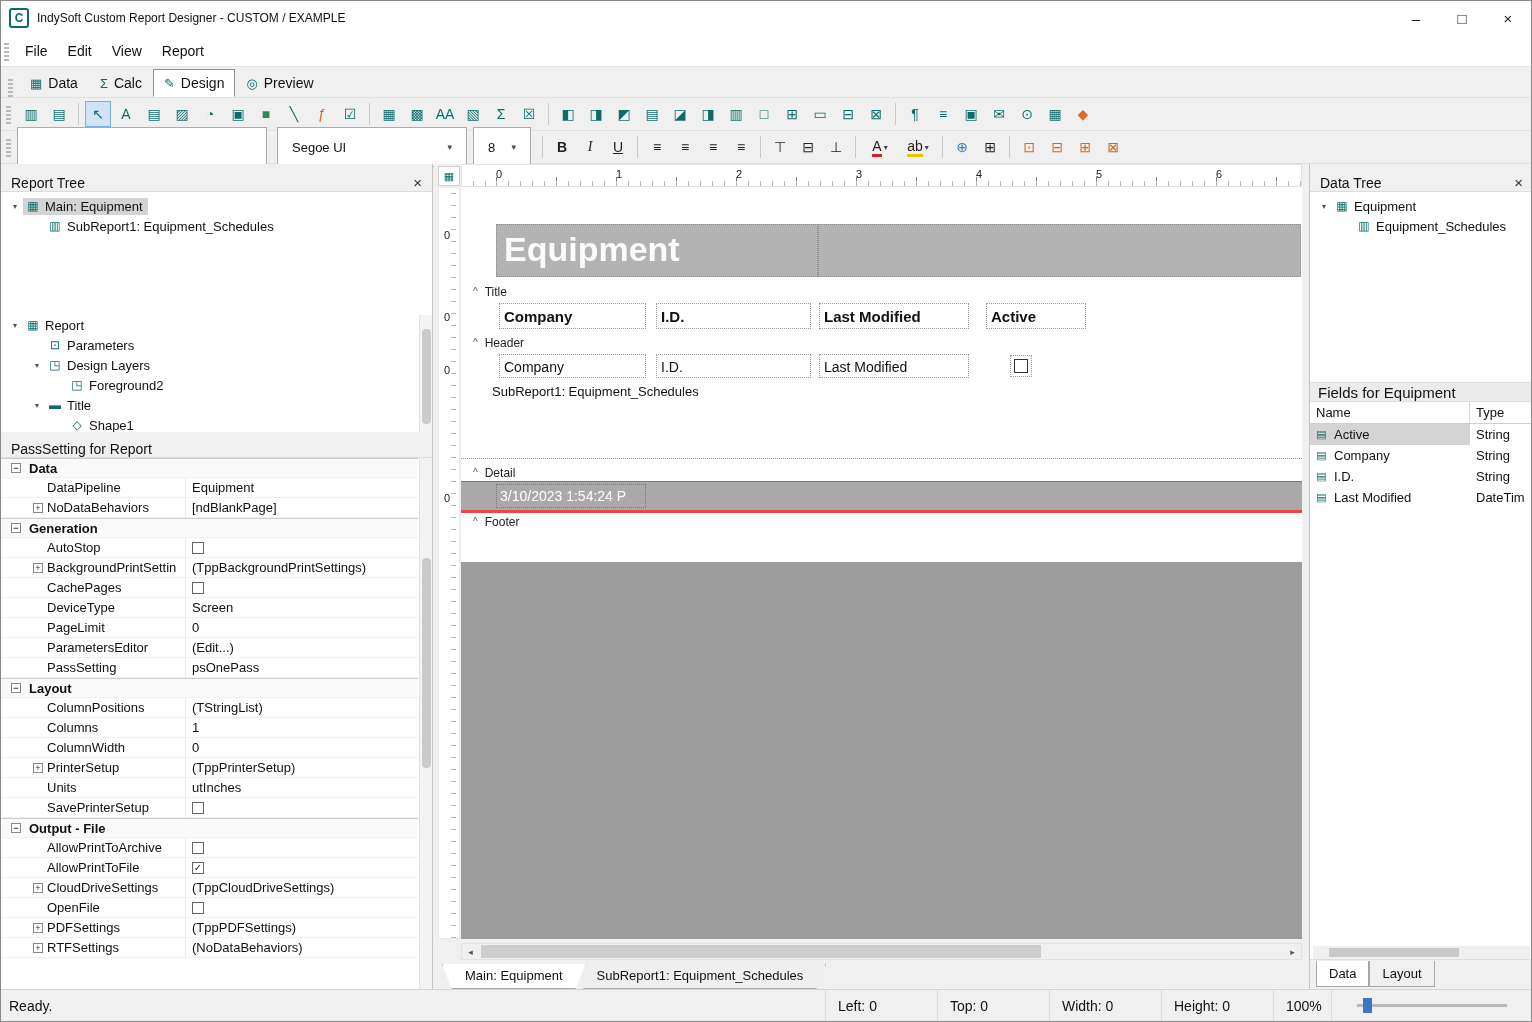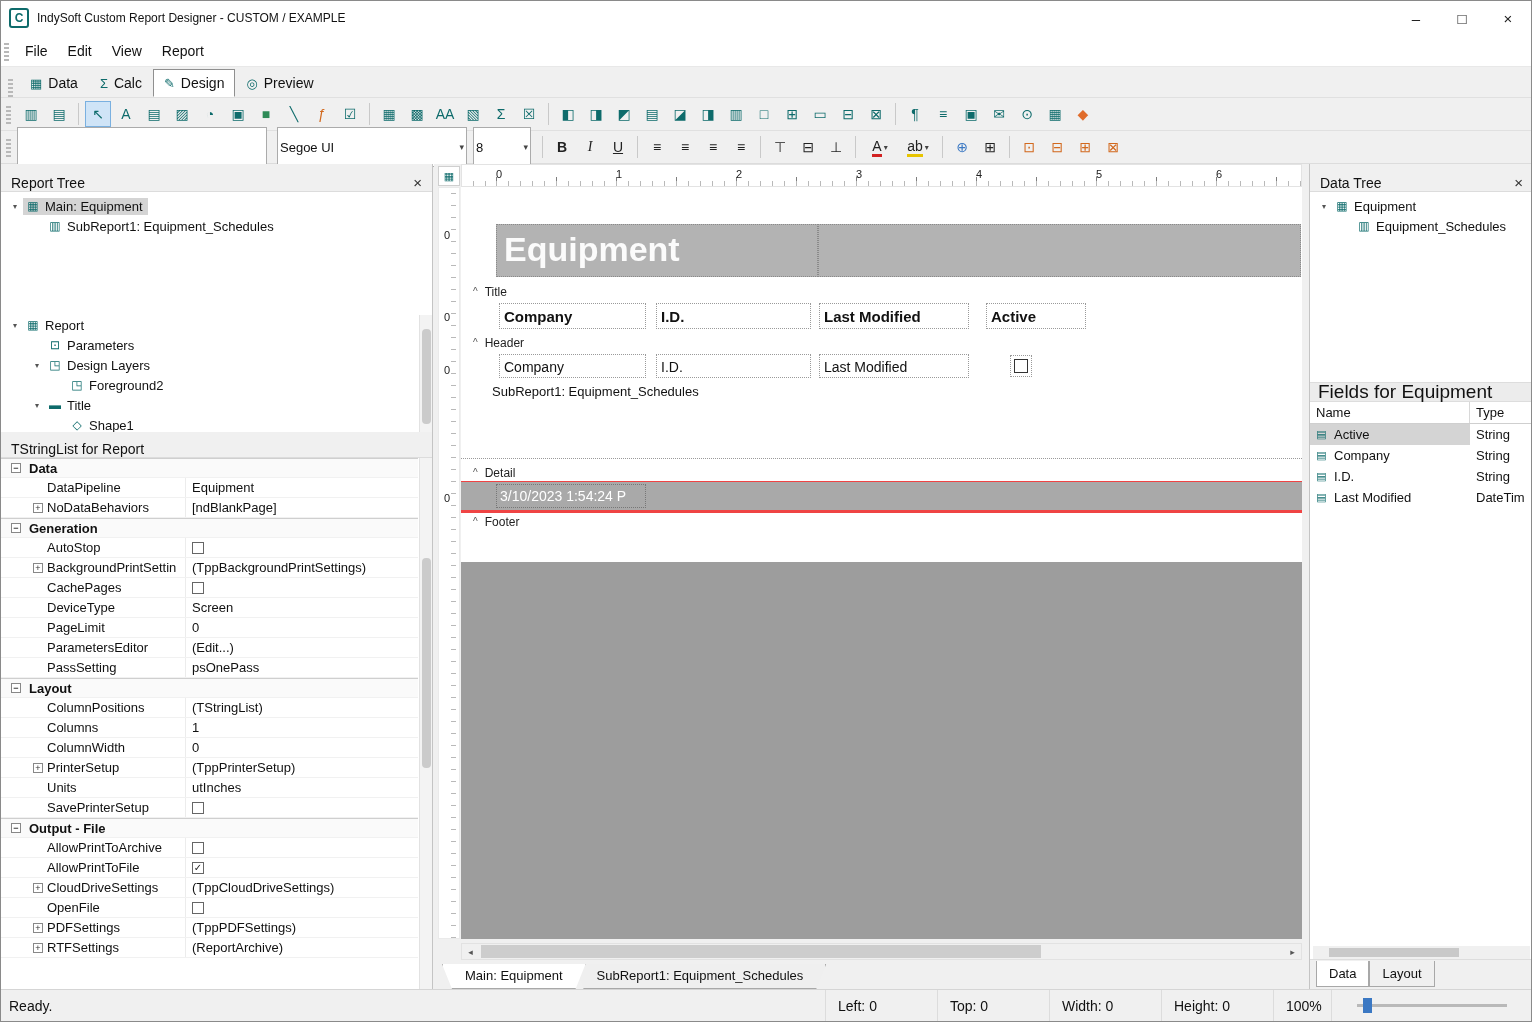--- a/index.html
+++ b/index.html
@@ -26,21 +26,21 @@
   .t1{height:33px;border-top:1px solid #e0e0e0}
   .t2{height:34px;border-top:1px solid #e0e0e0;border-bottom:1px solid #dcdcdc}
   .grip{width:5px;height:20px;margin:0 6px 0 3px;background:repeating-linear-gradient(0deg,#b9b9b9 0 2px,transparent 2px 4px)}
   .tbtn{width:26px;height:26px;display:flex;align-items:center;justify-content:center;font-size:14px;
     color:var(--icon_teal,#0e6b6b);border:1px solid transparent;margin:0 1px;cursor:default}
   .tbtn.active{background:var(--tool_active,#cfe4f7);border-color:#7ab0e0}
   .tbtn.fmt{color:#222}
   .tbtn.wide{width:36px}
   .tbtn .dd{font-size:8px;color:#444;margin-left:2px}
   .sep{width:1px;height:22px;background:#c9c9c9;margin:0 5px;flex:none}
-  .combo{height:40px;background:#fff;border:1px solid #ababab;display:flex;align-items:center;font-size:13px;padding:0 2px;margin-right:6px}
+  .combo{height:40px;background:#fff;border:1px solid #ababab;display:flex;align-items:center;font-size:13px;padding:0 14px;margin-right:6px}
   .combo .arrow{margin-left:auto;font-size:9px;color:#444;padding-left:6px}
   #obj-combo{width:250px;margin-right:10px}
   #font-combo{width:190px}
   #size-combo{width:58px}
 
   
   .main{position:absolute;top:163px;left:0;right:0;bottom:32px}
   .leftcol{position:absolute;left:0;top:0;width:432px;height:100%;background:#fff;border-right:1px solid #c4c4c4}
   .centercol{position:absolute;left:433px;top:0;width:875px;height:100%;background:#f0f0f0;overflow:hidden}
   .rightcol{position:absolute;left:1308px;top:0;width:224px;height:100%;background:#fff;border-left:1px solid #c4c4c4;display:flex;flex-direction:column}
@@ -115,21 +115,21 @@
   .strack{flex:1;position:relative;height:15px}
   .sthumb{position:absolute;left:2px;top:1px;width:560px;height:13px;background:#cdcdcd}
   #doctabs{position:absolute;left:8px;top:800px;display:flex;height:25px}
   .dtab{padding:4px 22px;font-size:13px;background:#efefef;border:1px solid #a8a8a8;border-top:none;margin-right:-12px;
     clip-path:polygon(0 0,100% 0,calc(100% - 10px) 100%,10px 100%);white-space:nowrap}
   .dtab.active{background:#fff;z-index:2}
 
   
   #dtree-items{margin-top:4px}
   .dtree-area{height:190px;flex:none;position:relative}
-  .ftitle{height:20px;background:#ececec;font-size:19px;display:flex;align-items:center;padding-left:8px;
+  .ftitle{height:20px;background:#ececec;font-size:15px;display:flex;align-items:center;padding-left:8px;
     border-top:1px solid #ddd;border-bottom:1px solid #ddd;flex:none}
   .fcols{display:flex;height:22px;align-items:center;border-bottom:1px solid #cfcfcf;font-size:13px;flex:none}
   .fcol{padding-left:6px}
   .fcol.c0{width:160px;border-right:1px solid #d8d8d8;height:100%;display:flex;align-items:center}
   .frow{height:21px;display:flex;align-items:center;font-size:13px;flex:none}
   .fname{width:160px;display:flex;align-items:center;gap:5px;padding-left:4px;height:100%;overflow:hidden;white-space:nowrap}
   .frow.sel .fname{background:var(--selection,#d4d4d4)}
   .ficn{width:15px;text-align:center;font-size:11px;color:var(--icon_teal,#0e6b6b)}
   .ftype{flex:1;padding-left:6px;overflow:hidden;white-space:nowrap}
   .rspacer{flex:1}
@@ -389,21 +389,21 @@
                 <span class="lbl">Shape1</span>
               </span>
             </div>
           </div>
         <div class="vscroll" id="rtree-scroll">
           <div class="vthumb" style="top:14px;height:95px"></div>
         </div>
       </div>
       <div class="props">
         <div class="panel-h">
-          <span>TStringList for Report</span>
+          <span>PassSetting for Report</span>
         </div>
         <div id="pgrid">
             <div class="prow section">
               <span class="pgut">
                 <span class="pexp">−</span>
               </span>
               <span class="sname">Data</span>
             </div>
             <div class="prow">
               <span class="pgut"></span>
@@ -608,21 +608,21 @@
                 <span>(TppPDFSettings)</span>
               </span>
             </div>
             <div class="prow">
               <span class="pgut"></span>
               <span class="pname hasexp">
                 <span class="pexp">+</span>
                 <span>RTFSettings</span>
               </span>
               <span class="pval">
-                <span>(ReportArchive)</span>
+                <span>(NoDataBehaviors)</span>
               </span>
             </div>
           </div>
         <div class="vscroll" id="props-scroll">
           <div class="vthumb" style="top:100px;height:210px"></div>
         </div>
       </div>
     </div>
 
     <div class="centercol">

